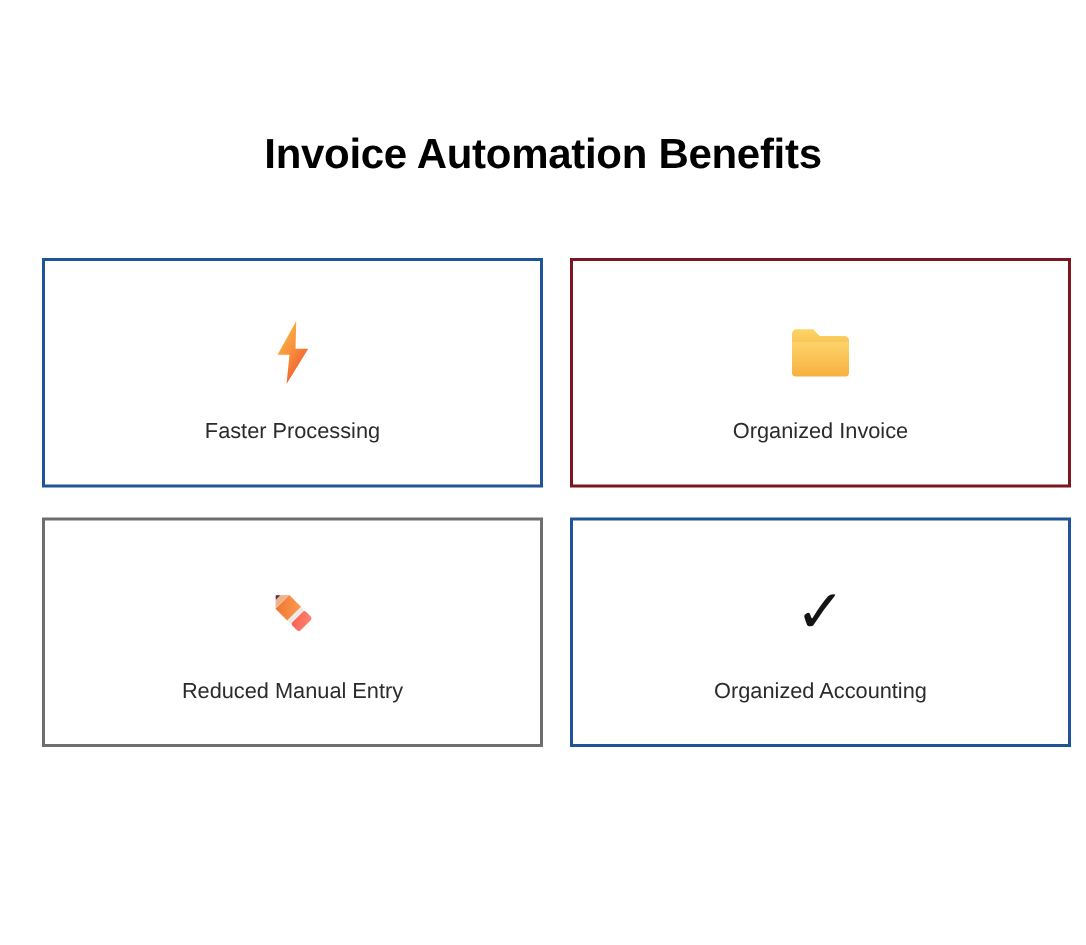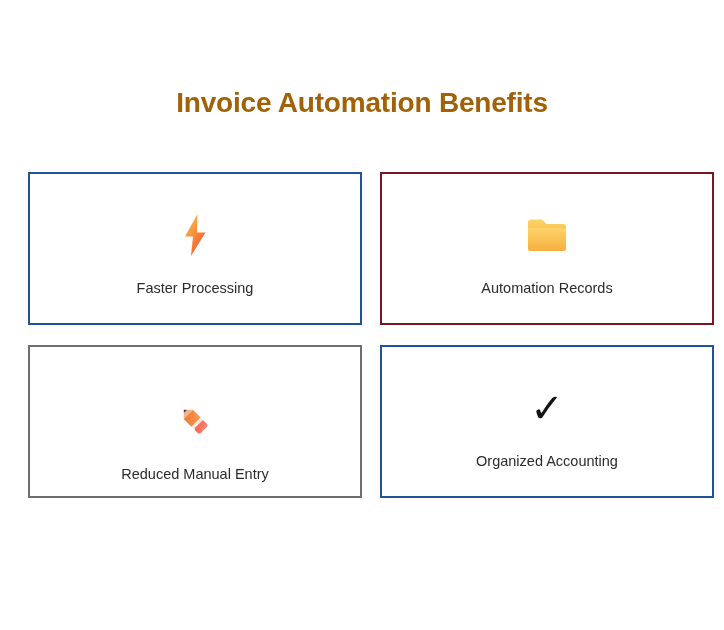--- a/index.html
+++ b/index.html
@@ -59,21 +59,21 @@
     border: 2px solid #6E6E6E;
     display: flex;
     flex-direction: column;
     align-items: center;
     justify-content: flex-start;
     overflow: hidden;
   }
 
   .benefit-card.accent-blue   { border-color: #1F5596; }
   .benefit-card.accent-maroon { border-color: #7B1520; }
-  .benefit-card.accent-gray   { border-color: #6E6E6E; justify-content: center; }
+  .benefit-card.accent-gray   { border-color: #6E6E6E; }
 
   .card-icon {
     margin-top: 38px;
     height: 46px;
     width: 56px;
     display: flex;
     align-items: center;
     justify-content: center;
     line-height: 1;
   }
@@ -96,21 +96,21 @@
     color: #141414;
     font-family: "DejaVu Sans", sans-serif;
     font-weight: normal;
   }
 </style>
 </head>
 <body style="background: rgb(255, 255, 255);">
 
 <div class="page">
 
-  <div class="page-title" style="color: #a16207;">Invoice Automation Benefits</div>
+  <div class="page-title" style="color: #000000;">Invoice Automation Benefits</div>
 
   <div class="card-grid">
 
     <div class="benefit-card accent-blue" style="border-color: rgb(31, 85, 150);">
       <div class="card-icon">
         <svg width="30" height="44" viewBox="0 0 30 44" aria-hidden="true">
           <defs>
             <linearGradient id="boltGrad" x1="0.15" y1="0" x2="0.85" y2="1">
               <stop offset="0%" stop-color="#FBBF4A"></stop>
               <stop offset="45%" stop-color="#F8903C"></stop>
@@ -133,21 +133,21 @@
             </linearGradient>
             <linearGradient id="folderFront" x1="0" y1="0" x2="0" y2="1">
               <stop offset="0%" stop-color="#FDD36A"></stop>
               <stop offset="100%" stop-color="#F7B03F"></stop>
             </linearGradient>
           </defs>
           <path d="M2 5.5 a3 3 0 0 1 3 -3 h11 l4.5 4.5 h16.5 a3 3 0 0 1 3 3 v6 H2 Z" fill="url(#folderBack)"></path>
           <path d="M2 11 h38 v20.5 a2.5 2.5 0 0 1 -2.5 2.5 h-33 A2.5 2.5 0 0 1 2 31.5 Z" fill="url(#folderFront)"></path>
         </svg>
       </div>
-      <div class="card-label">Automation Records</div>
+      <div class="card-label">Organized Invoice</div>
     </div>
 
     <div class="benefit-card accent-gray" style="border-color: rgb(110, 110, 110);">
       <div class="card-icon">
         <svg width="44" height="44" viewBox="0 0 44 44" aria-hidden="true">
           <defs>
             <linearGradient id="pencilBody" x1="0" y1="1" x2="1" y2="0">
               <stop offset="0%" stop-color="#EF7630"></stop>
               <stop offset="100%" stop-color="#FB9B53"></stop>
             </linearGradient>

